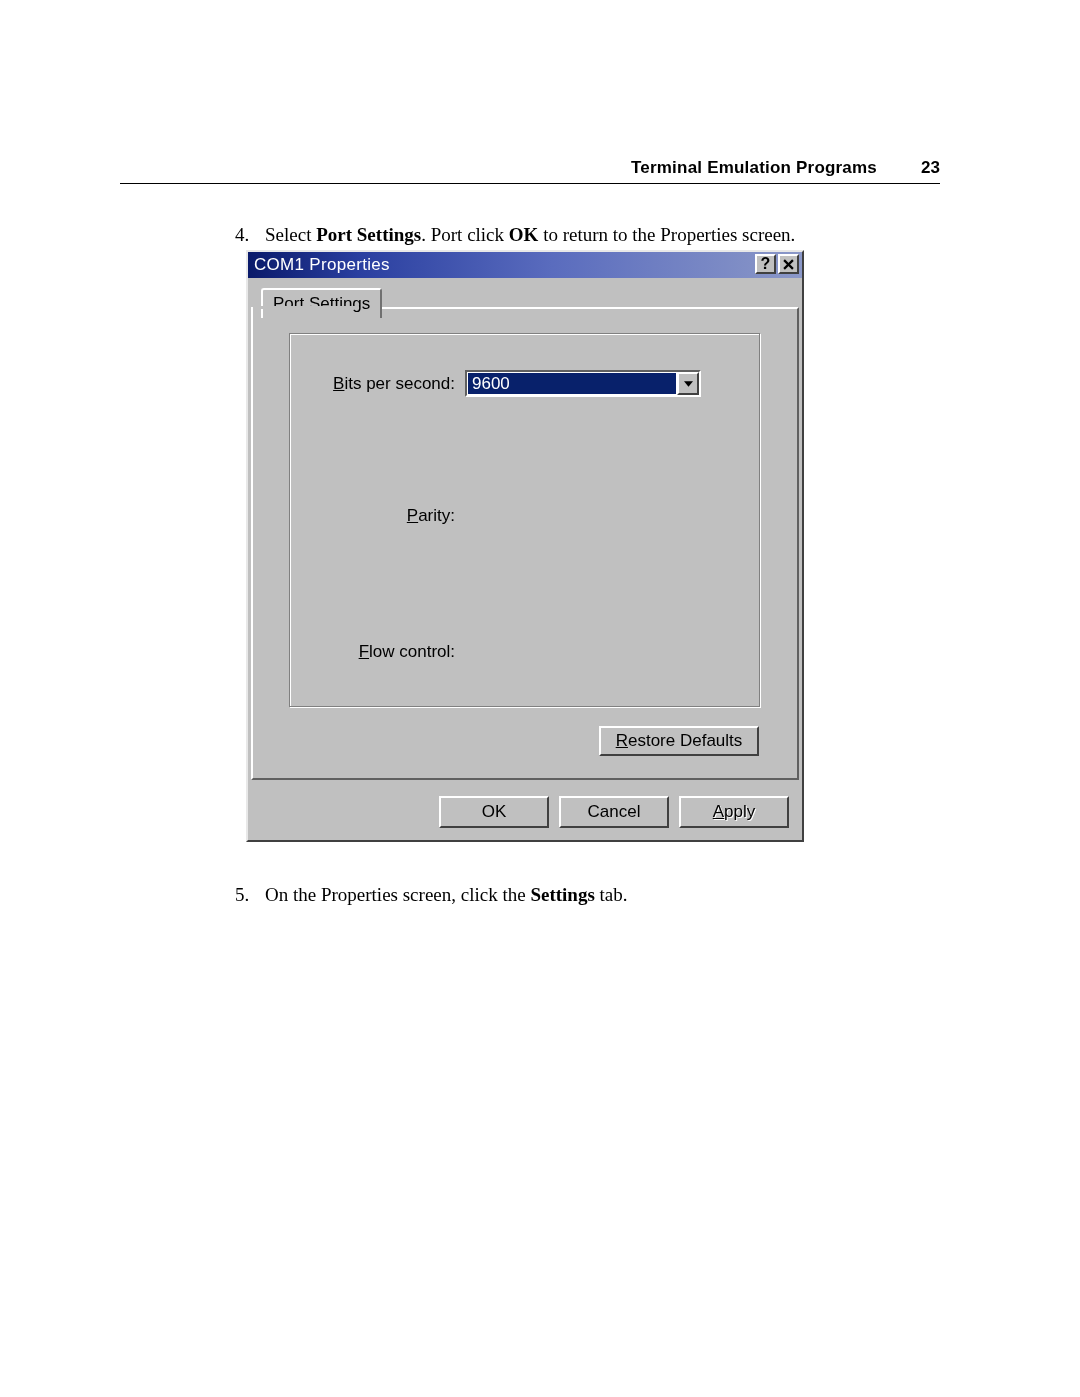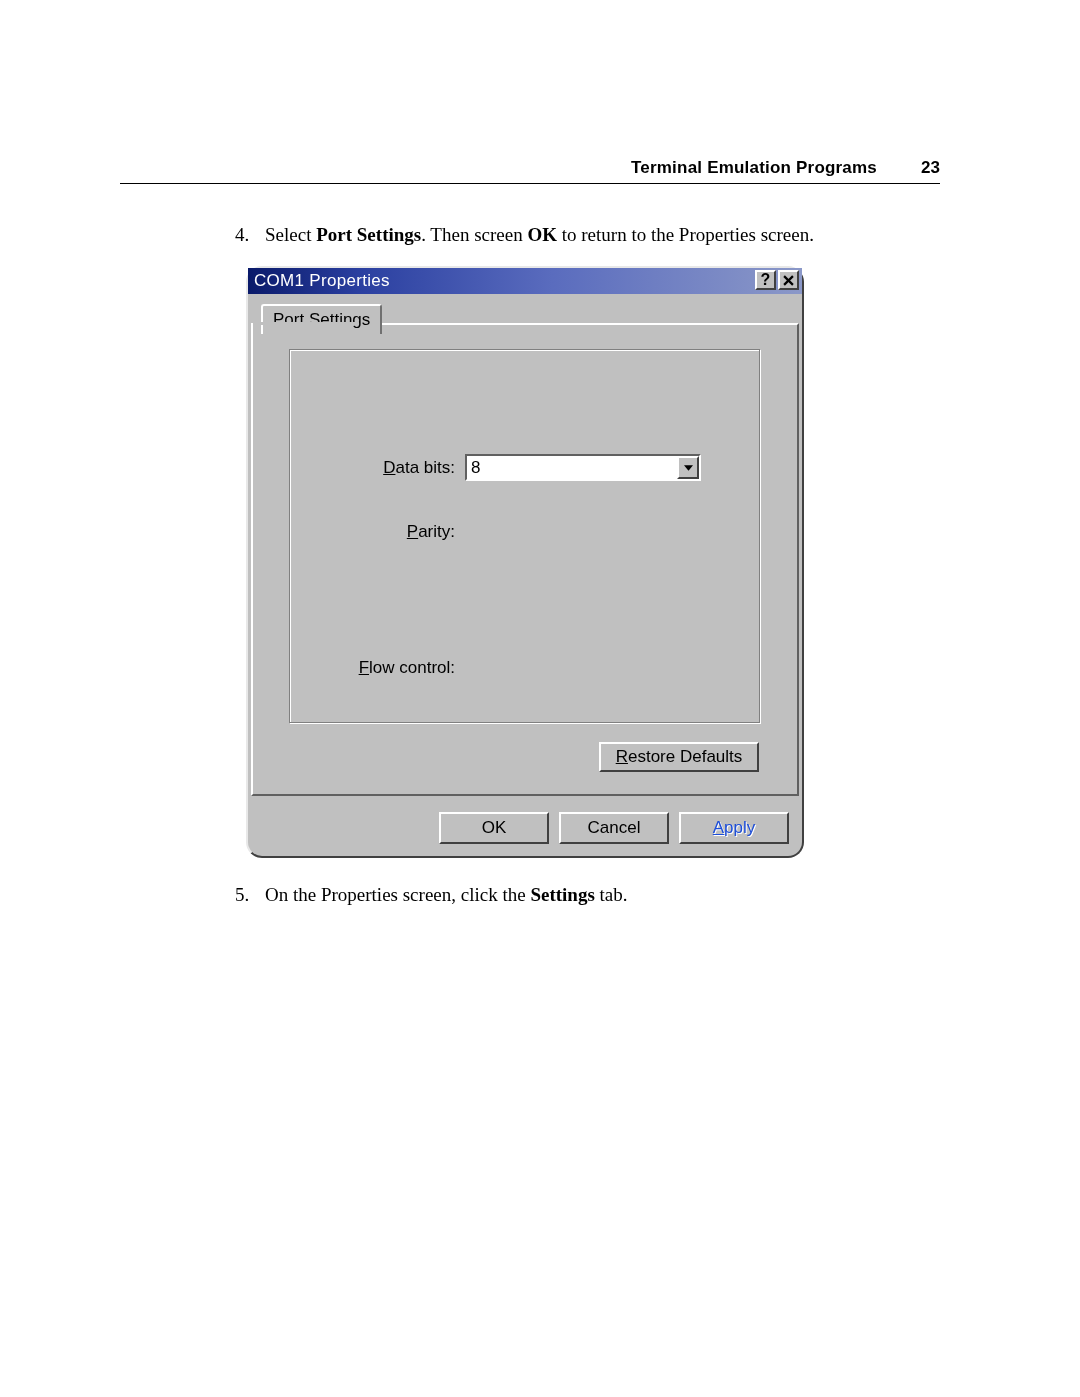--- a/index.html
+++ b/index.html
@@ -58,33 +58,32 @@
     top: 0;
     font-size: 19px;
   }
   #step4 { top: 222px; }
   #step5 { top: 882px; }
 
   
   .dialog {
     position: absolute;
     left: 246px;
-    top: 266px;
+    top: 250px;
     width: 558px;
     height: 592px;
     background: #c0c0c0;
     border-top: 2px solid #e8e8e8;
     border-left: 2px solid #e8e8e8;
     border-right: 2px solid #404040;
     border-bottom: 2px solid #404040;
     font-family: Tahoma, "MS Sans Serif", Arial, sans-serif;
     font-size: 17px;
     color: #000;
     box-sizing: border-box;
-    border-radius: 16px;
   }
   .titlebar {
     position: relative;
     height: 26px;
     background: linear-gradient(90deg, #0a1a6a 0%, #2a3fa0 20%, #5a6cbe 55%, #8b98c8 100%);
     display: flex;
     align-items: center;
     padding-left: 6px;
     box-sizing: border-box;
   }
@@ -270,21 +269,21 @@
     border-bottom: 2px solid #404040;
     box-sizing: border-box;
     display: flex;
     align-items: center;
     justify-content: center;
     font-size: 17px;
     font-family: Tahoma, Arial, sans-serif;
     cursor: default;
   }
   .win-btn .ul { text-decoration: underline; }
-  .win-btn.disabled { color: #1d4ed8; text-shadow: 1px 1px 0 #fff; }
+  .win-btn.disabled { color: #000000; text-shadow: 1px 1px 0 #fff; }
 
   .bottom-btns {
     position: absolute;
     right: 13px;
     bottom: 12px;
     display: flex;
     gap: 10px;
   }
   .bottom-btns .win-btn {
     width: 110px;
@@ -295,21 +294,21 @@
 <body>
 
 <div class="page">
 
   <div class="header-title">Terminal Emulation Programs</div>
   <div class="header-pagenum">23</div>
   <div class="header-line"></div>
 
   <div id="step4" class="step">
     <span class="step-num">4.</span>
-    <span>Select </span><b>Port Settings</b><span>. Then screen </span><b>OK</b><span> to return to the Properties screen.</span>
+    <span>Select </span><b>Port Settings</b><span>. Port click </span><b>OK</b><span> to return to the Properties screen.</span>
   </div>
 
   <div class="dialog">
     <div class="titlebar">
       <span class="titlebar-text">COM1 Properties</span>
       <div class="titlebar-btns">
         <div class="tb-btn">
           <span style="font-weight:bold;font-size:16px;">?</span>
         </div>
         <div class="tb-btn">
@@ -326,35 +325,35 @@
         <div class="tab">
           <span>Port Settings</span>
         </div>
       </div>
       <div class="tab-cover"></div>
 
       <div class="tab-panel">
 
         <div class="groupbox">
 
-
-          <div id="row-data" class="form-row">
+          <div id="row-bps" class="form-row">
             <div class="form-label">
-              <span class="ul">D</span><span>ata bits:</span>
+              <span class="ul">B</span><span>its per second:</span>
             </div>
-            <div class="combo">
-              <div class="combo-text">8</div>
+            <div class="combo selected">
+              <div class="combo-text">9600</div>
               <div class="combo-btn">
                 <svg viewBox="0 0 10 6">
                     <polygon points="0,0 10,0 5,6" fill="#000"></polygon>
                   </svg>
               </div>
             </div>
           </div>
 
+
           <div id="row-par" class="form-row">
             <div class="form-label">
               <span class="ul">P</span><span>arity:</span>
             </div>
           </div>
 
 
           <div id="row-flow" class="form-row">
             <div class="form-label">
               <span class="ul">F</span><span>low control:</span>

